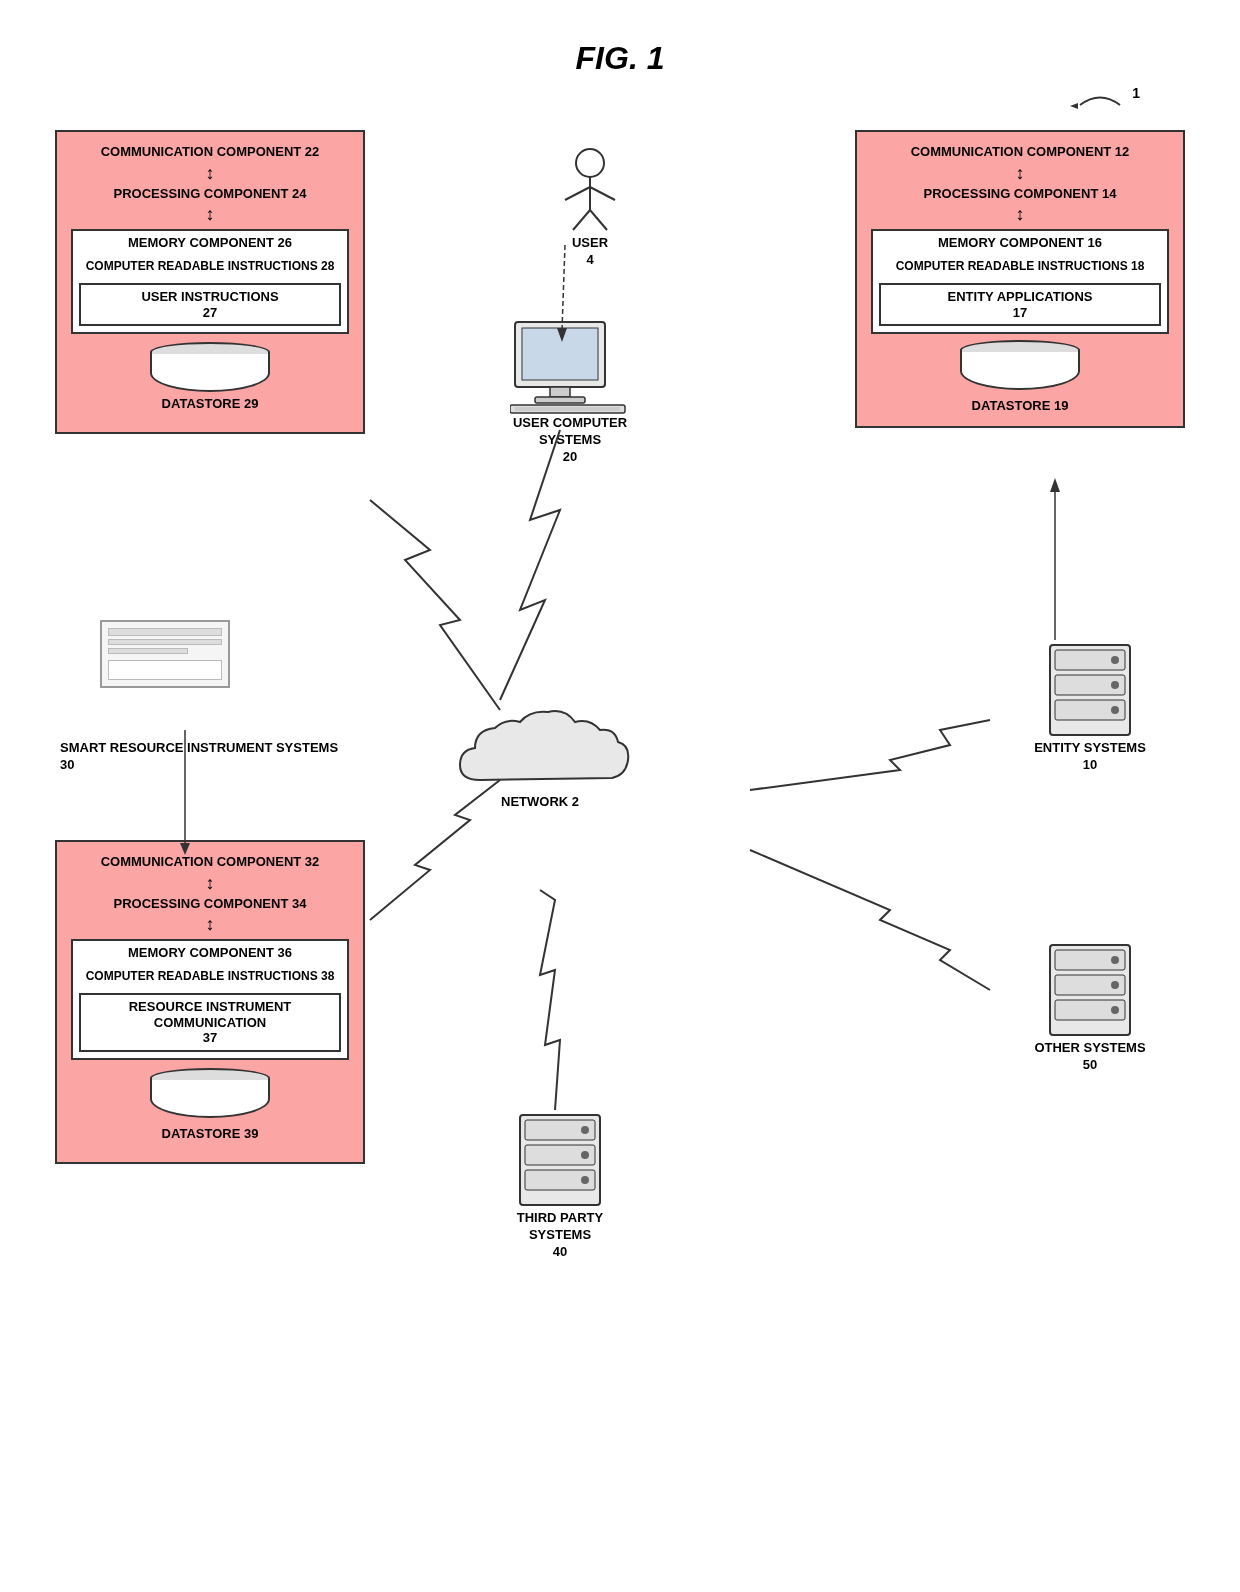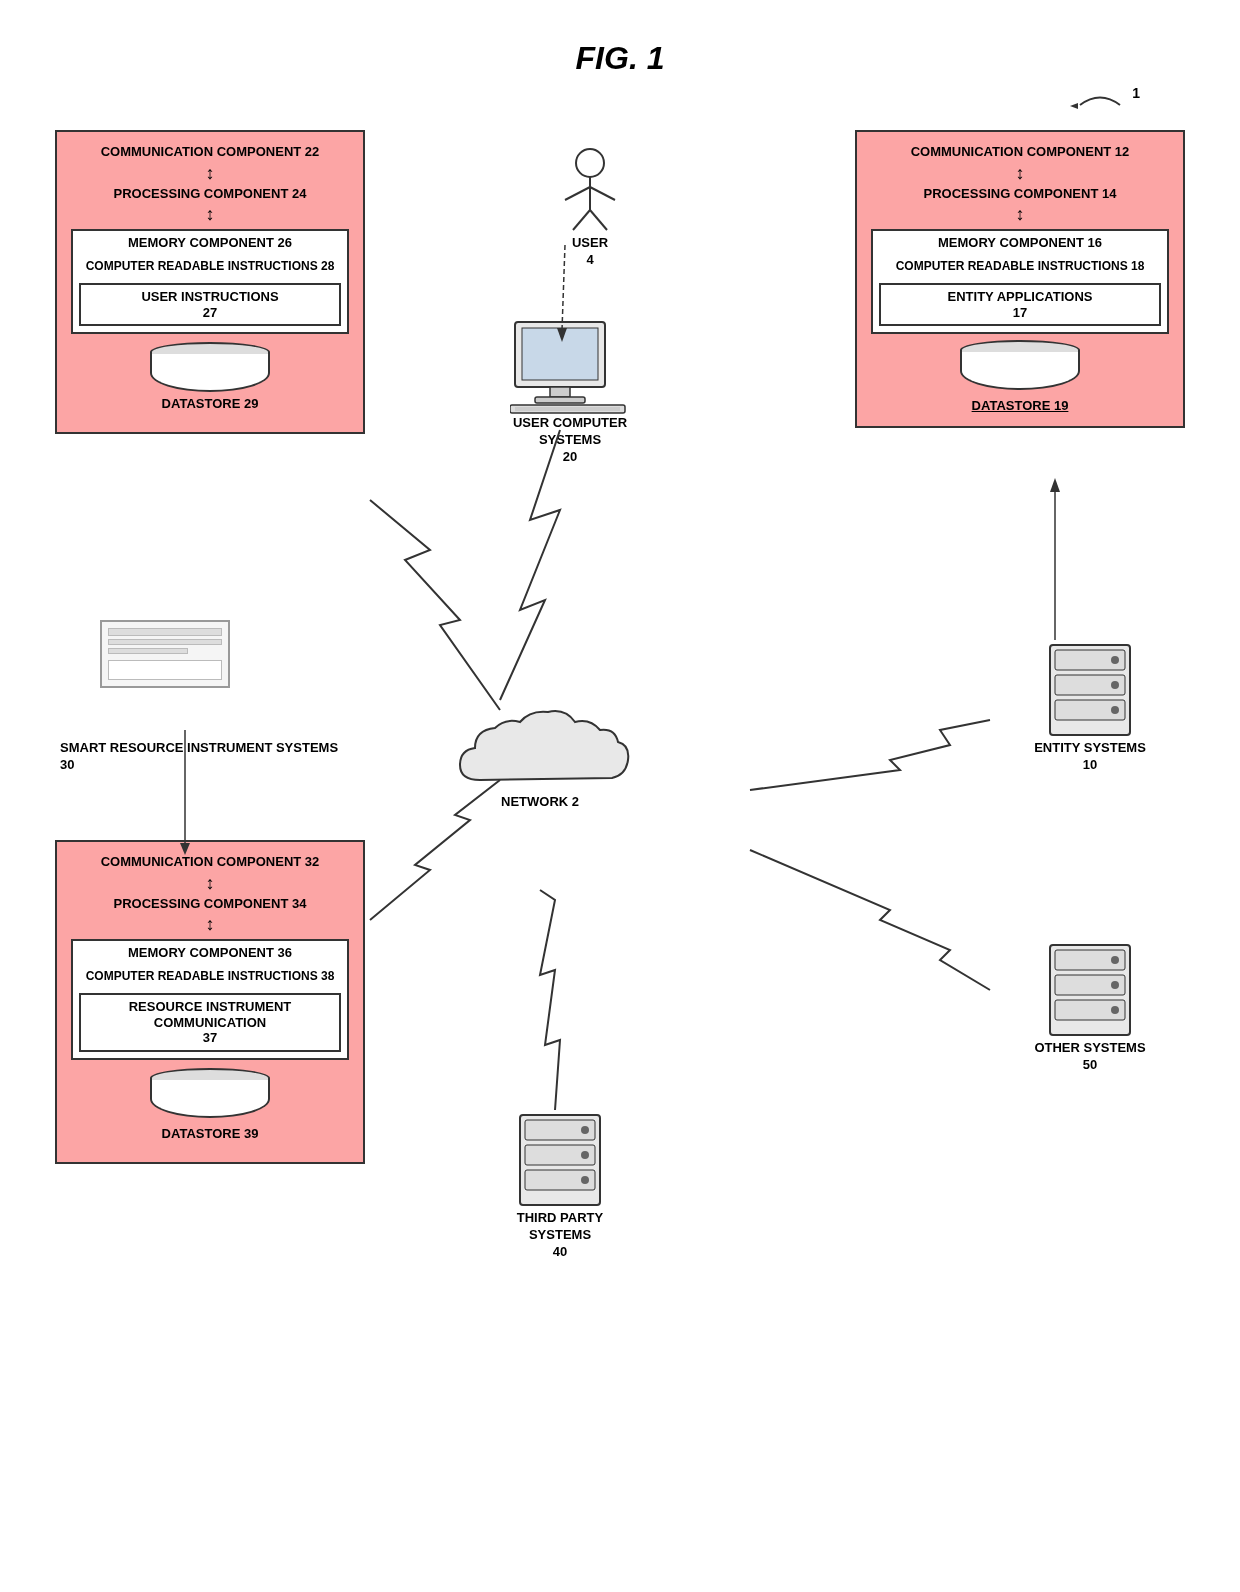--- a/index.html
+++ b/index.html
@@ -160,21 +160,21 @@
       <div class="box-label" style="font-size:12px;">COMPUTER READABLE INSTRUCTIONS 18</div>
 
       <div class="sys-box-inner">
         <div class="box-label">
           <span>ENTITY APPLICATIONS</span><br>
           <span>17</span>
         </div>
       </div>
     </div>
 
-    <div style="margin:0 auto; text-align:center;text-decoration:underline;">
+    <div style="margin:0 auto; text-align:center;">
       <div style="width:120px; margin:0 auto; position:relative; height:50px;">
         <div style="width:120px; height:20px; border:2px solid #333; border-radius:50% 50% 0 0; background:#ddd; position:absolute; top:0;"></div>
         <div style="width:120px; height:38px; border:2px solid #333; border-top:none; background:#fff; position:absolute; top:12px; border-radius:0 0 50% 50%;"></div>
       </div>
       <div class="box-label" style="margin-top:4px;">DATASTORE 19</div>
     </div>
   </div>
 
   <div class="user-figure" style="left:530px; top:145px; width:120px; text-align:center;">
 

